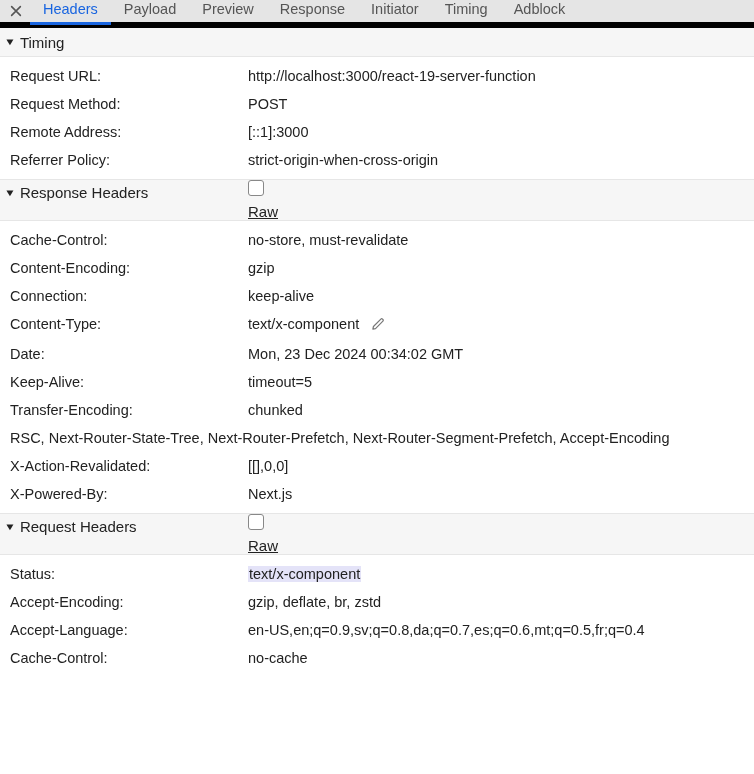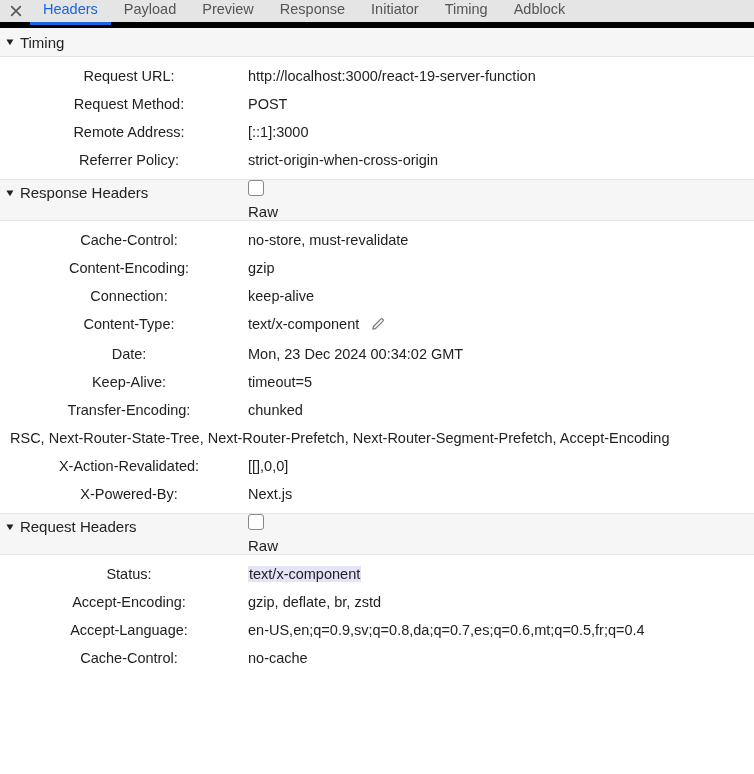--- a/index.html
+++ b/index.html
@@ -74,21 +74,20 @@
   .row {
     display: flex;
     align-items: flex-start;
     padding: 3px 0 3px 10px;
     line-height: 22px;
   }
   .lbl {
     width: 238px;
     flex-shrink: 0;
     color: #222;
-    text-align: center;
   }
   .val {
     flex: 1;
     padding-right: 26px;
     word-wrap: break-word;
     overflow-wrap: break-word;
   }
   .status-dot {
     display: inline-block;
     width: 14px;
@@ -109,21 +108,21 @@
     background: #e4e3f8;
     padding: 0 1px;
   }
   .section-header .left-col {
     display:flex;
     align-items:center;
     flex: 0 0 244px;
   }
   .section-header.with-raw { align-items: flex-start; padding-top: 0; }
   .section-header.with-raw .left-col { padding-top: 4px; }
-  .section-header .raw-col { flex:1; padding-left: 0; }
+  .section-header .raw-col { flex:1; padding-left: 0; text-decoration: underline; }
 </style>
 </head>
 <body>
 
 <div class="tabs">
   <span class="close-icon">
     <svg viewBox="0 0 16 16">
         <path d="M3 3 L13 13 M13 3 L3 13" stroke="#555" stroke-width="1.8" stroke-linecap="round" fill="none"></path>
       </svg>
   </span>

